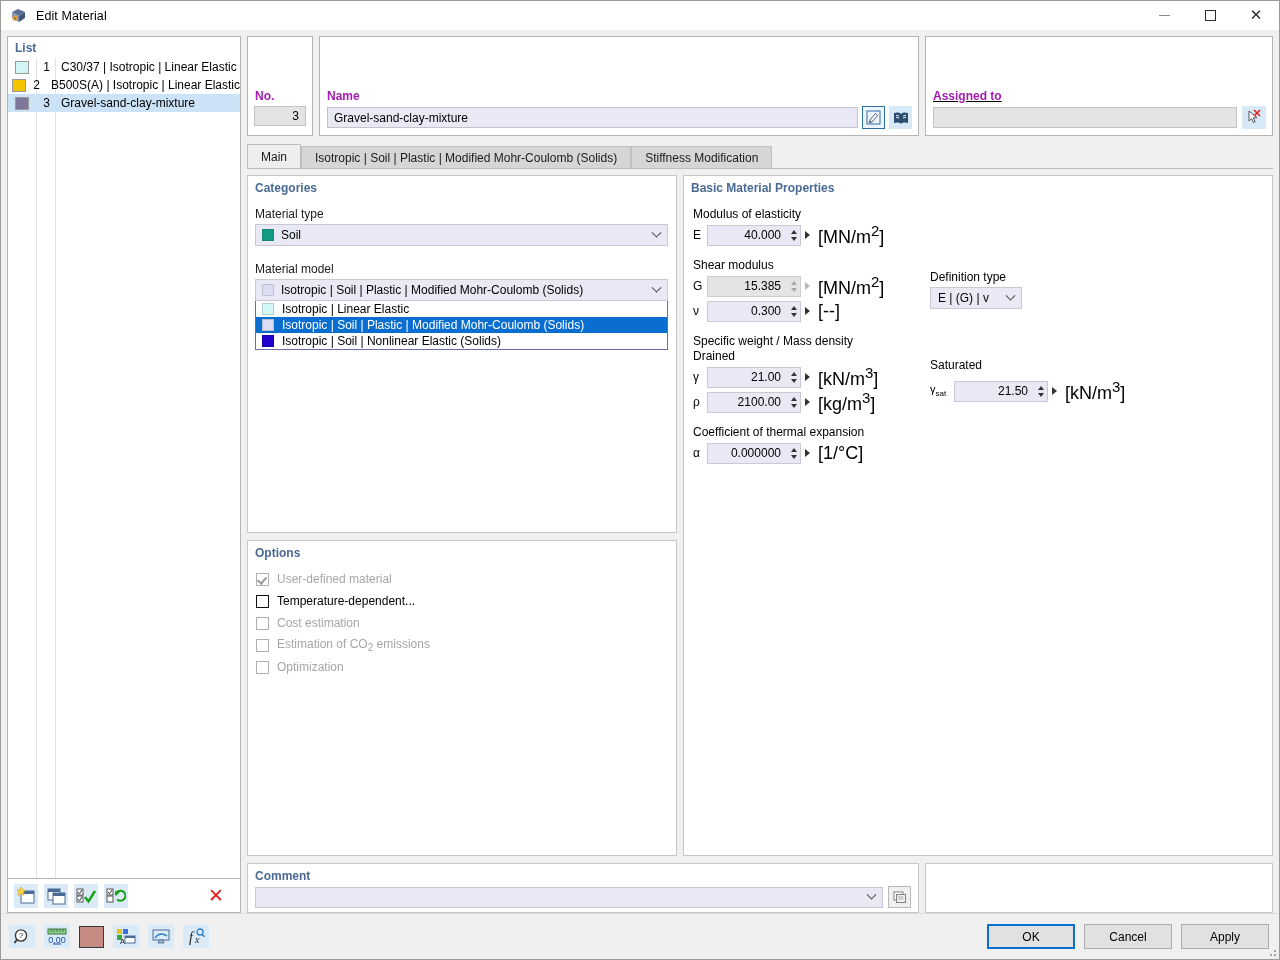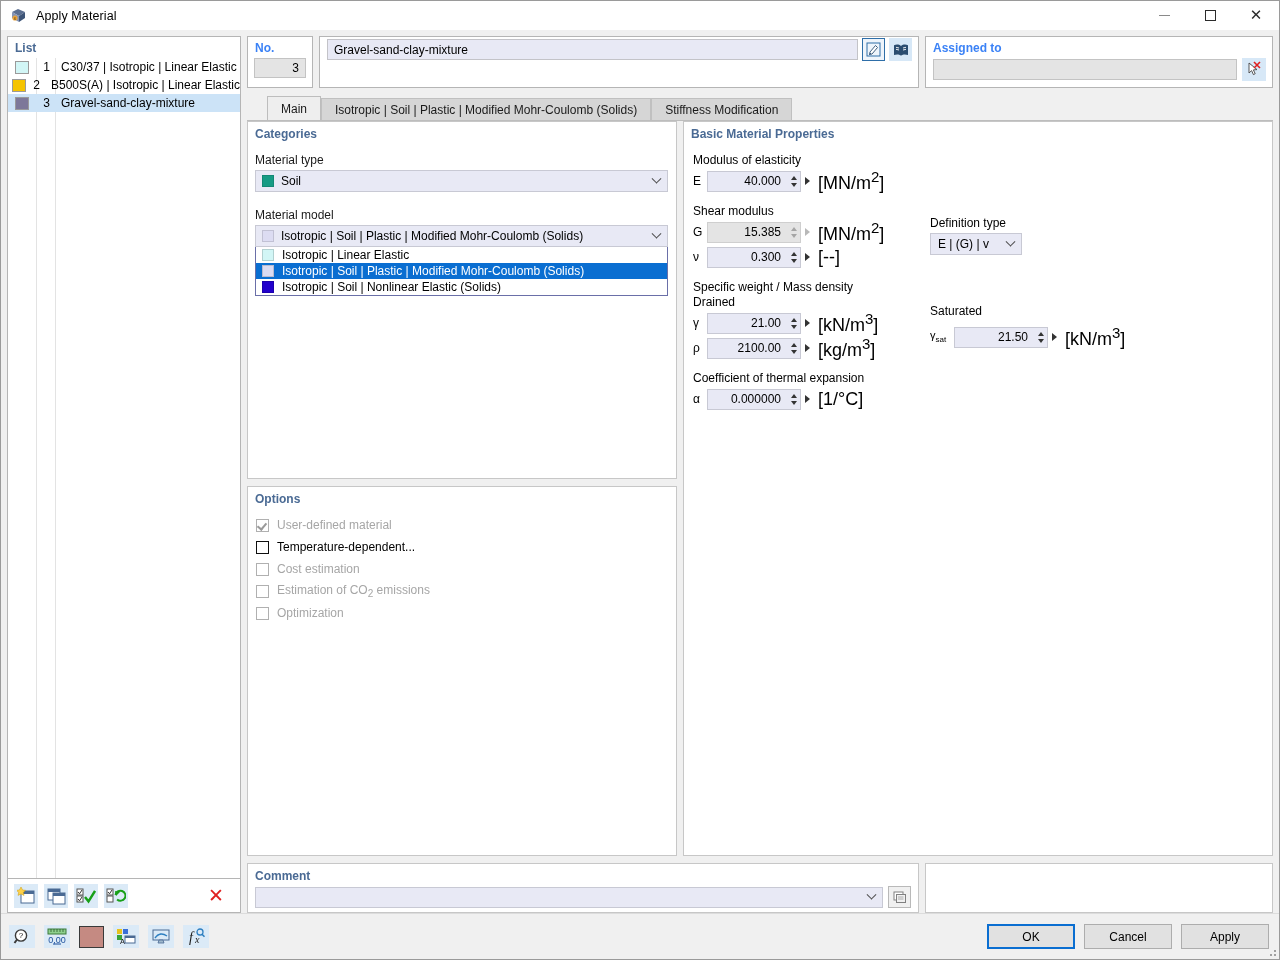--- a/index.html
+++ b/index.html
@@ -62,51 +62,51 @@
   .tb-btn.plain { background: transparent; }
   .tb-spacer { flex: 1; }
   .x-red { color: #e02020; font-size: 19px; font-weight: bold; line-height: 1; font-family:"DejaVu Sans", sans-serif; }
 
   
   .right-col { flex: 1; display: flex; flex-direction: column; padding: 6px 6px 0 6px; min-width:0; }
   .top-row { display: flex; gap: 6px; align-items: stretch; }
   .group {
     background: #ffffff; border: 1px solid #b5b5b5; position: relative;
   }
-  .group-title { color:#3b82f6; font-weight:bold; font-size:12px; padding: 4px 8px 2px 7px; }
+  .group-title { color:#a21caf; font-weight:bold; font-size:12px; padding: 4px 8px 2px 7px; margin-top: 48px; }
   .no-box { width: 66px; }
   .no-field {
     margin: 1px 6px 6px 6px; height: 20px; background:#e4e4e4; border:1px solid #c3c3c3;
     display:flex; align-items:center; justify-content:flex-end; padding-right: 6px; font-size:12px;
   }
   .name-box { flex: 1; min-width:0; }
   .name-row { display:flex; align-items:center; margin: 1px 6px 6px 7px; gap: 4px; }
   .name-input {
     flex: 1; height: 21px; background:#e8e9f5; border: 1px solid #c3c3c8;
     display:flex; align-items:center; padding-left: 6px; font-size: 12px;
   }
   .icon-btn { width: 23px; height: 23px; display:flex; align-items:center; justify-content:center; }
   .icon-btn.framed { border: 1px solid #2e6ea8; background: #eef4fb; }
   .icon-btn.flat { background: #d7e8f7; }
-  .assigned-box { width: 348px; }
+  .assigned-box { width: 348px; text-decoration: underline; }
   .assigned-row { display:flex; align-items:center; margin: 1px 6px 6px 7px; gap: 5px; }
   .assigned-input { flex:1; height: 21px; background:#e4e4e4; border:1px solid #c3c3c3; }
   .assigned-btn { width: 24px; height: 23px; background:#d7e8f7; display:flex; align-items:center; justify-content:center; position:relative;}
 
   
   .tabstrip { display:flex; align-items:flex-end; height: 24px; margin-top: 8px; }
   .tab {
     height: 22px; padding: 0 13px; display:flex; align-items:center;
     background: #d6d6d6; border: 1px solid #c0c0c0; border-bottom: none;
     font-size: 12px; color:#1a1a1a; margin-right: 0;
   }
-  .tab.active { background: #eeeeee; height: 24px; border-color:#bdbdbd;margin-left:20px; }
-
-  
-  .panes { flex: 1; display:flex; gap: 6px; border-top: 1px solid #bdbdbd; min-height:0; }
+  .tab.active { background: #eeeeee; height: 24px; border-color:#bdbdbd; }
+
+  
+  .panes { flex: 1; display:flex; gap: 6px; border-top: 1px solid #bdbdbd; padding-top: 6px; min-height:0; }
   .pane-left { width: 430px; display:flex; flex-direction:column; gap: 7px; }
   .pane-right { flex: 1; }
   .panel { background:#ffffff; border:1px solid #c7c7c7; position:relative; }
   .panel-title { color:#4a6a94; font-weight:bold; font-size:12px; padding: 5px 0 0 7px; }
   .categories { height: 358px; }
   .options { flex: 1; }
   .field-label { font-size:12px; padding-left: 7px; color:#1a1a1a; }
 
   .combo {
     margin: 3px 8px 0 7px; height: 22px; background:#e8e9f5; border:1px solid #c8c9d4;
@@ -186,21 +186,21 @@
   <div class="titlebar">
     <div class="title-icon">
       <svg width="17" height="17" viewBox="0 0 17 17">
         <polygon points="2,5 8,2 15,5 9,9" fill="#5b6f91"></polygon>
         <polygon points="2,5 9,9 9,15 2,11" fill="#8494b5"></polygon>
         <polygon points="9,9 15,5 15,11 9,15" fill="#3e5578"></polygon>
         <circle cx="5" cy="11" r="2.6" fill="#e8a33d"></circle>
         <text x="5" y="13.2" font-size="4.4" fill="#6b4b12" text-anchor="middle" font-family="Liberation Sans">6</text>
       </svg>
     </div>
-    <div class="title-text">Apply Material</div>
+    <div class="title-text">Edit Material</div>
     <div class="win-btns">
       <div class="win-btn">
           <div class="glyph-min"></div>
         </div>
       <div class="win-btn">
           <div class="glyph-max"></div>
         </div>
       <div class="win-btn close">
           <div class="glyph-close">✕</div>
         </div>
@@ -287,20 +287,21 @@
 
     <div class="right-col">
 
       <div class="top-row">
         <div class="group no-box">
           <div class="group-title">No.</div>
           <div class="no-field">3</div>
         </div>
 
         <div class="group name-box">
+          <div class="group-title">Name</div>
           <div class="name-row">
             <div class="name-input">Gravel-sand-clay-mixture</div>
             <div class="icon-btn framed">
               <svg width="15" height="15" viewBox="0 0 15 15">
                 <rect x="1" y="1" width="13" height="13" fill="none" stroke="#2e6ea8" stroke-width="1"></rect>
                 <path d="M4 10 L9.5 3.5 L11.5 5.5 L6 12 L3.5 12.5 Z" fill="#ffffff" stroke="#2b4d70" stroke-width=".9"></path>
                 <path d="M3.5 12.5 L5 11" stroke="#2b4d70" stroke-width=".9"></path>
               </svg>
             </div>
             <div class="icon-btn flat">

